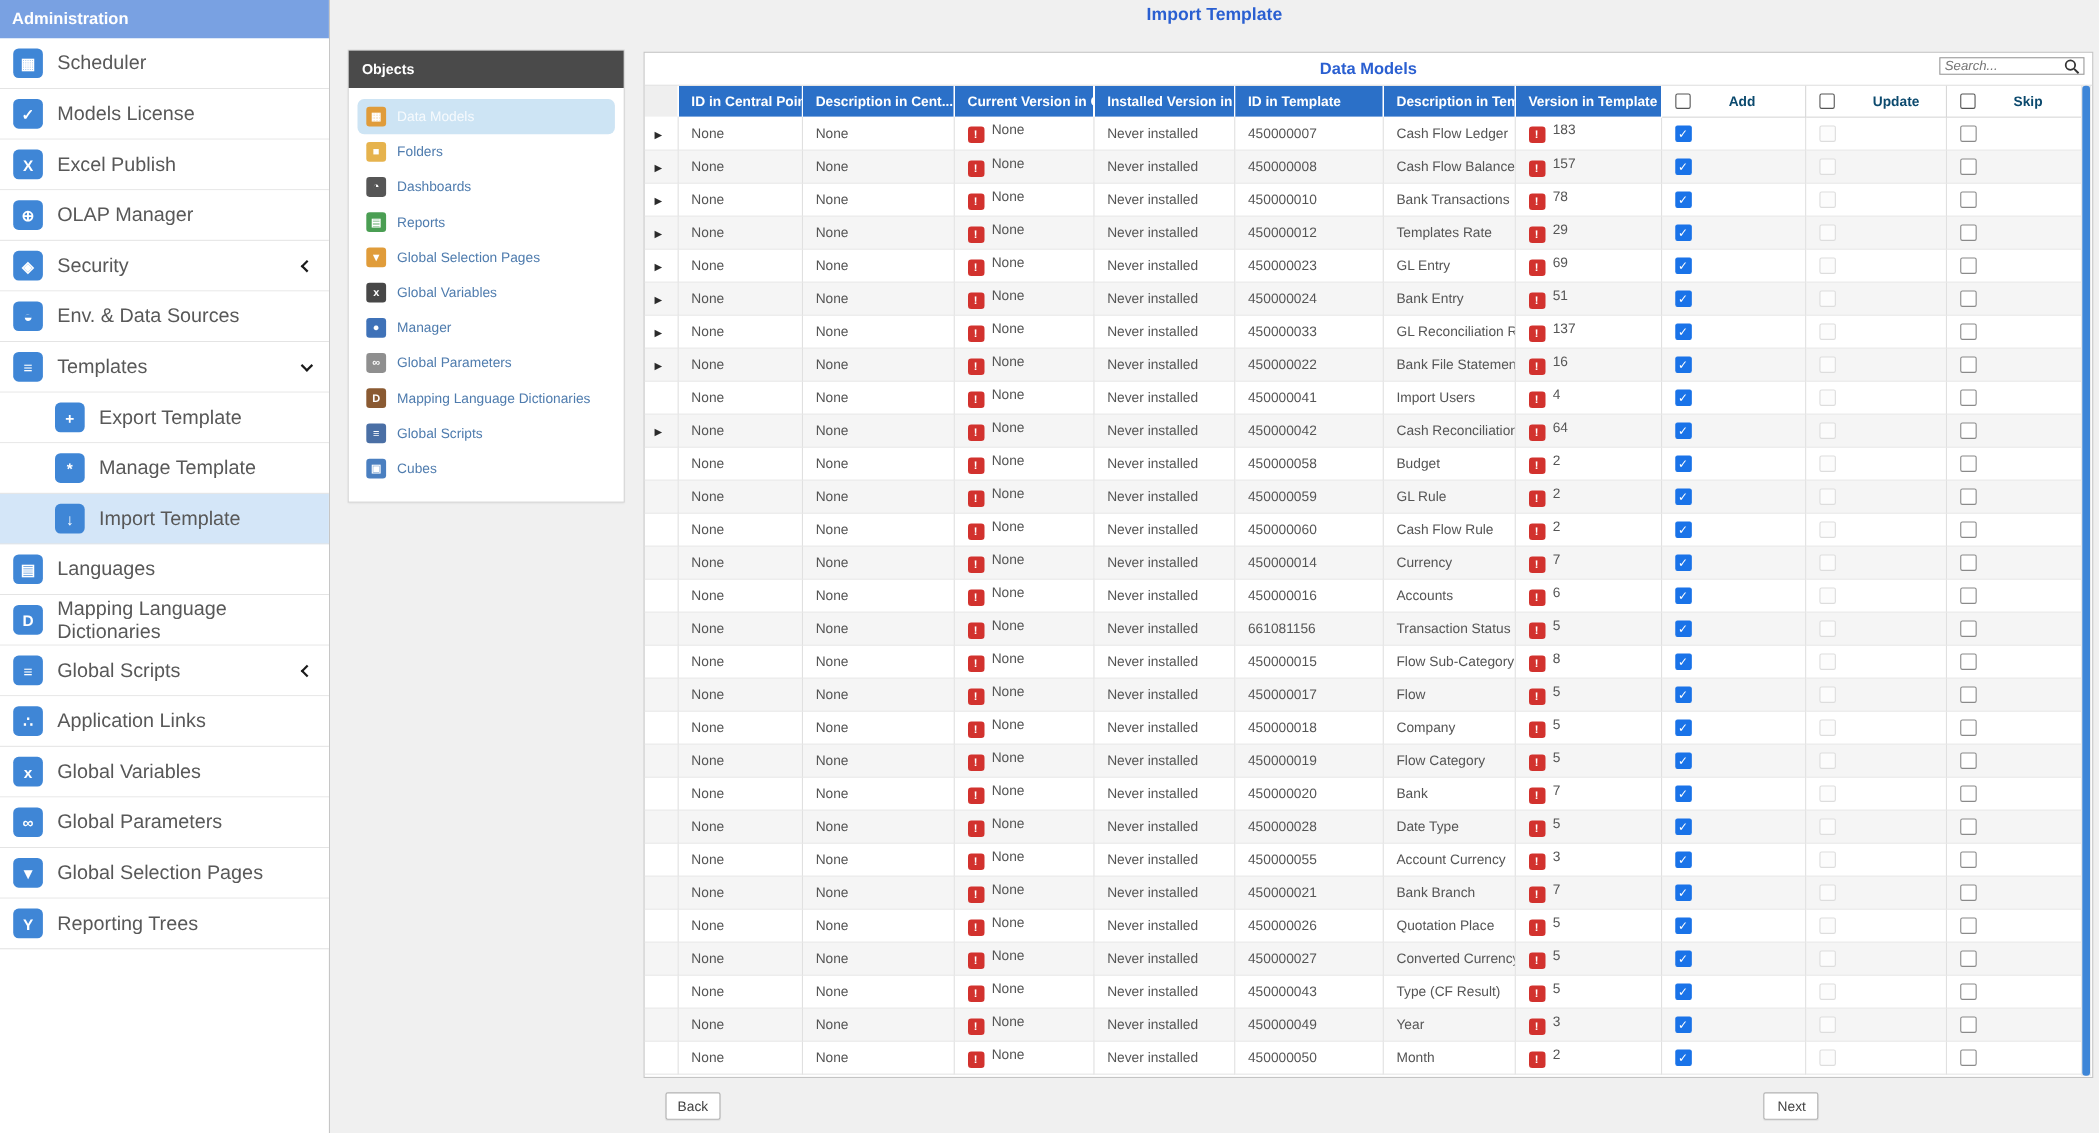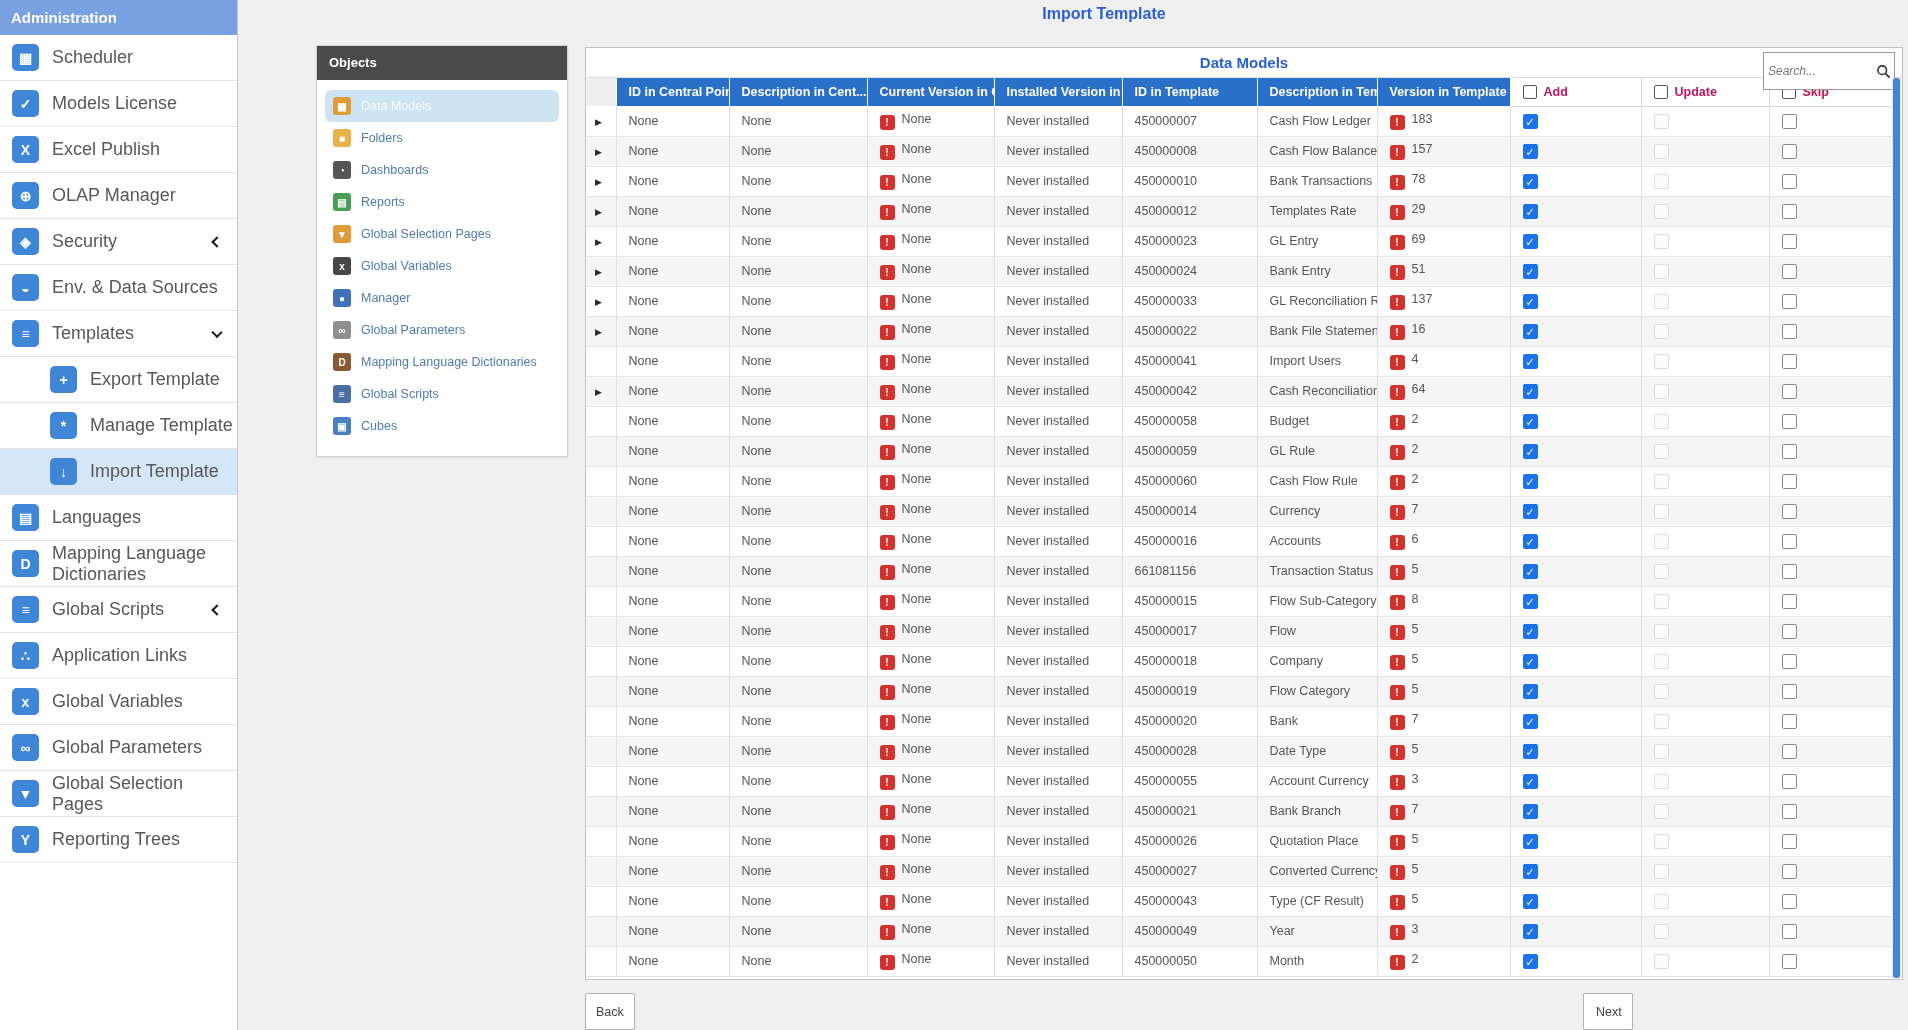--- a/index.html
+++ b/index.html
@@ -1,19 +1,19 @@
 <!DOCTYPE html>
 <html><head>
 <meta charset="utf-8">
 <style>
   * { margin:0; padding:0; box-sizing:border-box; }
   html,body { width:1908px; height:1030px; font-family:"Liberation Sans", sans-serif; background:#f0f0f0; overflow:hidden; position:relative; }
 
   
-  .sidebar { position:absolute; left:0; top:0; width:238px; height:1030px; background:#fff; border-right:1px solid #c6c6c6; }
+  .sidebar { position:absolute; left:0; top:0; width:300px; height:1030px; background:#fff; border-right:1px solid #c6c6c6; }
   .sidebar-header { height:35px; background:#79a1e2; color:#fff; font-weight:bold; font-size:15px; line-height:35px; padding-left:11px; }
   .sb-item { height:46px; display:flex; align-items:center; border-bottom:1px solid #e4e4e4; padding-left:12px; position:relative; cursor:pointer; background:#fff; }
   .sb-item.sub { padding-left:50px; }
   .sb-item.sel { background:#d4e6f8; }
   .sb-label { font-size:18px; color:#585858; margin-left:13px; }
   .chip { display:inline-flex; align-items:center; justify-content:center; width:27px; height:27px; border-radius:5px; background:#3f86d6; color:#fff; font-size:14px; font-weight:bold; flex:0 0 auto; }
   .chev { width:8px; height:8px; border-right:2px solid #1a1a1a; border-bottom:2px solid #1a1a1a; position:absolute; right:16px; top:50%; }
   .chev.down { transform:translateY(-70%) rotate(45deg); }
   .chev.left { transform:translateY(-50%) rotate(135deg); }
 
@@ -25,47 +25,47 @@
   .obj-item.sel { background:#cde4f4; }
   .obj-item.sel .obj-label { color:#f6fafd; }
   .obj-chip { display:inline-flex; align-items:center; justify-content:center; width:18px; height:18px; border-radius:3px; color:#fff; font-size:10px; font-weight:bold; flex:0 0 auto; }
   .obj-label { font-size:12.5px; color:#4f7cae; margin-left:10px; white-space:nowrap; }
 
   
   .page-title { position:absolute; left:300px; right:0; top:5px; text-align:center; font-size:16px; font-weight:bold; color:#2a5fd1; }
 
   .panel { position:absolute; left:585px; top:47px; width:1318px; height:933px; background:#fff; border:1px solid #c4c4c4; }
   .panel-title { height:30px; line-height:30px; text-align:center; color:#2a5fd1; font-size:15px; font-weight:bold; border-bottom:1px solid #e0e0e0; }
-  .search-box { position:absolute; right:7px; top:4px; width:132px; height:38px; border:1px solid #9a9a9a; background:#fff; display:flex; align-items:center; }
+  .search-box { position:absolute; right:7px; top:4px; width:132px; height:16px; border:1px solid #9a9a9a; background:#fff; display:flex; align-items:center; }
   .search-box input { border:0; outline:0; flex:1; min-width:0; font-size:12px; font-style:italic; color:#444; padding:0 4px; font-family:"Liberation Sans", sans-serif; background:transparent; }
   .search-box svg { flex:0 0 auto; margin-right:3px; }
 
   table.grid { border-collapse:collapse; table-layout:fixed; width:1306px; margin:0; }
   table.grid th { height:28px; background:#2b70c8; color:#fff; font-size:12.5px; font-weight:bold; text-align:left; padding:0 6px 0 12px; border-right:1px solid #fff; white-space:nowrap; overflow:hidden; }
   table.grid th.arrow-col { background:#efefef; border-right:1px solid #fff; }
   table.grid th.cb-col { background:#fff; color:#111; border-right:1px solid #d8d8d8; border-bottom:1px solid #d8d8d8; }
   table.grid td { height:30px; font-size:12.5px; color:#555; padding:0 6px 0 12px; border-bottom:1px solid #e6e6e6; border-right:1px solid #e0e0e0; white-space:nowrap; overflow:hidden; }
   table.grid td.arrow-col { padding-left:9px; }
   table.grid tr.odd td { background:#fff; }
   table.grid tr.even td { background:#f5f5f5; }
   .expand-arrow { font-size:9px; color:#2b2b2b; cursor:pointer; }
 
   .badge-err { display:inline-flex; align-items:center; justify-content:center; width:15px; height:15px; border-radius:3px; background:#d2322e; color:#fff; font-size:10px; font-weight:bold; margin-right:7px; vertical-align:-3px; }
 
   .cb { display:inline-block; width:15px; height:15px; border-radius:2px; vertical-align:middle; cursor:pointer; }
   .cb.header { width:14px; height:14px; border:1px solid #555; background:#fff; margin-right:7px; vertical-align:-3px; }
   .cb.checked { background:#1a73e8; border:1px solid #1a73e8; color:#fff; font-size:11px; line-height:14px; text-align:center; }
   .cb.off { border:1px solid #8a8a8a; background:#fff; }
   .cb.disabled { border:1px solid #ddd; background:#fcfcfc; }
-  .hdr-cb-label { font-size:12.5px; font-weight:bold; color:#be185d; }
+  .hdr-cb-label { font-size:12.5px; font-weight:bold; color:#0c4a6e;margin-left:28px; }
 
   .vscroll { position:absolute; top:30px; right:1px; bottom:1px; width:9px; background:#eaeaea; }
   .vscroll .thumb { position:absolute; top:0; left:1px; width:7px; height:100%; background:#3e86d8; border-radius:3px; }
 
-  .nav-btn { position:absolute; top:993px; height:37px; padding:0 10px; background:#fff; border:1px solid #b3b3b3; border-radius:2px; font-size:12.5px; color:#444; font-family:"Liberation Sans", sans-serif; cursor:pointer; box-shadow:0 1px 1px rgba(0,0,0,.06); }
+  .nav-btn { position:absolute; top:993px; height:25px; padding:0 10px; background:#fff; border:1px solid #b3b3b3; border-radius:2px; font-size:12.5px; color:#444; font-family:"Liberation Sans", sans-serif; cursor:pointer; box-shadow:0 1px 1px rgba(0,0,0,.06);margin-left:20px; }
   .nav-btn.back { left:585px; }
   .nav-btn.next { left:1583px;padding-left:12px; }
 </style>
 </head>
 <body>
 
 <div class="sidebar">
   <div class="sidebar-header">Administration</div>
   <div id="sidebar-items">
       <div class="sb-item">

